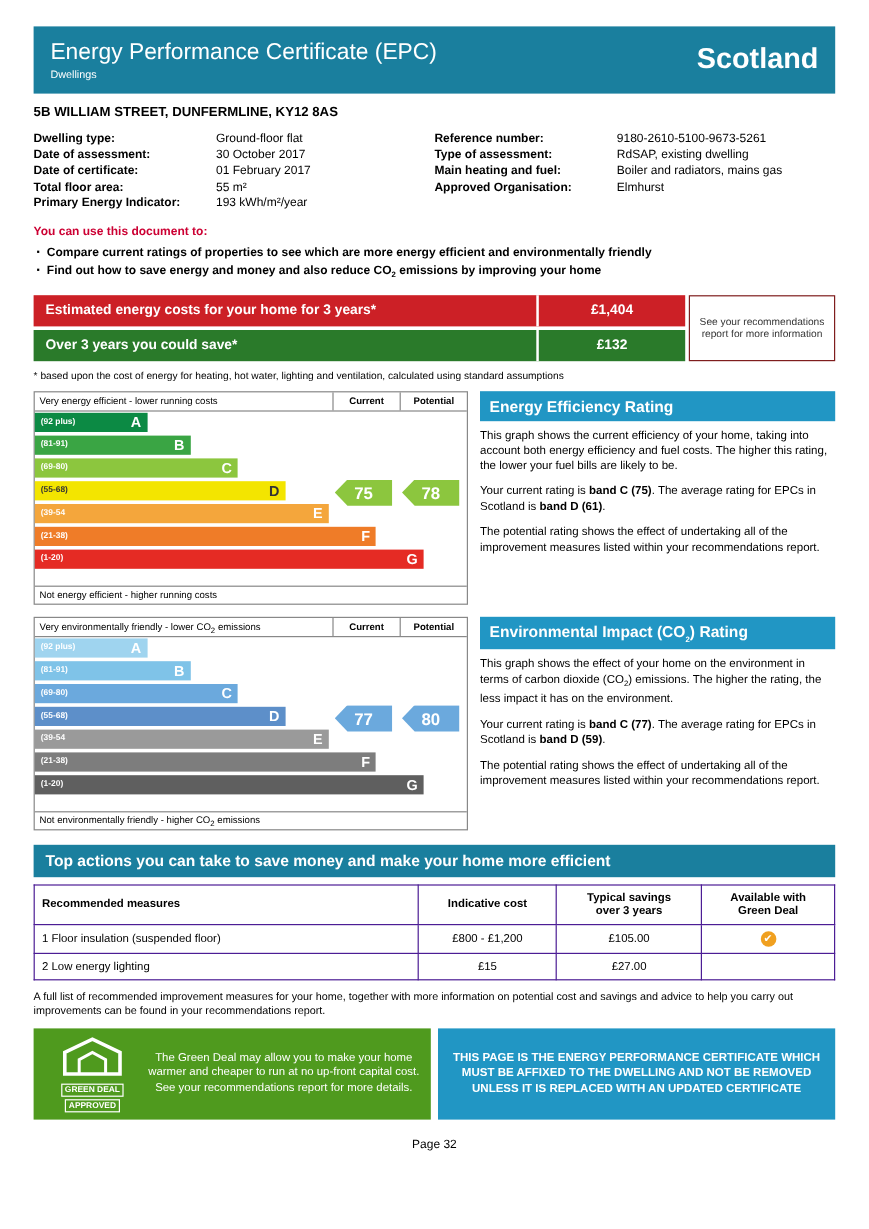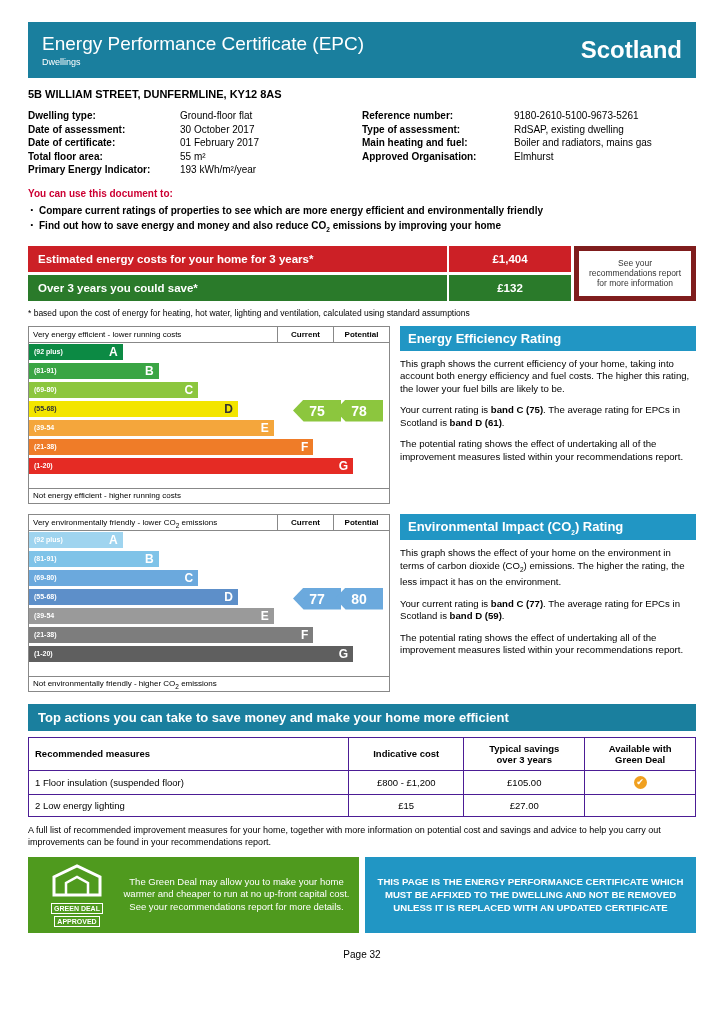--- a/index.html
+++ b/index.html
@@ -48,21 +48,21 @@
 
   
   .costs { margin-top: 9px; display: flex; border: 0; }
   .costs-left { flex: 1; }
   .cost-row { display: flex; height: 26px; margin-bottom: 3px; }
   .cost-label { flex: 1; color: #fff; font-weight: bold; font-size: 11.5px; display: flex; align-items: center; padding-left: 10px; }
   .cost-value { width: 124px; color: #fff; font-weight: bold; font-size: 11.5px; display: flex; align-items: center; justify-content: center; border-left: 2px solid #fff; }
   .red { background: #cc2026; }
   .green { background: #2a7a2a; }
   .costs-right {
-    width: 122px; margin-left: 3px; border: 5px solid #7f1d1d;
+    width: 122px; margin-left: 3px; border: 1px solid #7f1d1d;
     font-size: 8.5px; color: #333; padding: 4px 5px; text-align: center;
     height: 55px; display:flex; align-items:center; justify-content:center;
   }
   .footnote { font-size: 8.5px; margin-top: 4px; }
 
   
   .ratings { margin-top: 8px; display: flex; gap: 10px; }
   .graph-box { width: 362px; }
   .text-box { flex: 1; }
 
@@ -79,21 +79,21 @@
   .band .rng { padding-left: 5px; font-weight: bold; font-size: 7px; }
   .band .ltr { position: absolute; right: 5px; font-size: 12px; font-weight: bold; }
   .g-bottom { font-size: 8px; padding: 2px 4px; border-top: 1px solid #888; height: 16px; }
   .sub2 { font-size: 6.5px; vertical-align: sub; }
 
   .arrowcol { position: absolute; top: 17px; right: 0; width: 112px; height: 144px; }
   .arrow {
     position: absolute; height: 22px; width: 48px; color: #fff;
     font-size: 14px; font-weight: bold; display: flex; align-items: center; justify-content: center;
   }
-  .arrow.cur { left: 16px; clip-path: polygon(0% 50%, 22% 0%, 100% 0%, 100% 100%, 22% 100%); }
+  .arrow.cur { left: 2px; clip-path: polygon(0% 50%, 22% 0%, 100% 0%, 100% 100%, 22% 100%); }
   .arrow.pot { left: 58px; clip-path: polygon(0% 50%, 22% 0%, 100% 0%, 100% 100%, 22% 100%); }
 
   .sec-title {
     background: #2196c4; color: #fff; font-weight: bold; font-size: 13px;
     padding: 5px 8px; margin-bottom: 7px;
   }
   .text-box p { margin: 0 0 9px 0; font-size: 9.6px; line-height: 12.5px; }
   .text-box b { font-weight: bold; }
 
   

